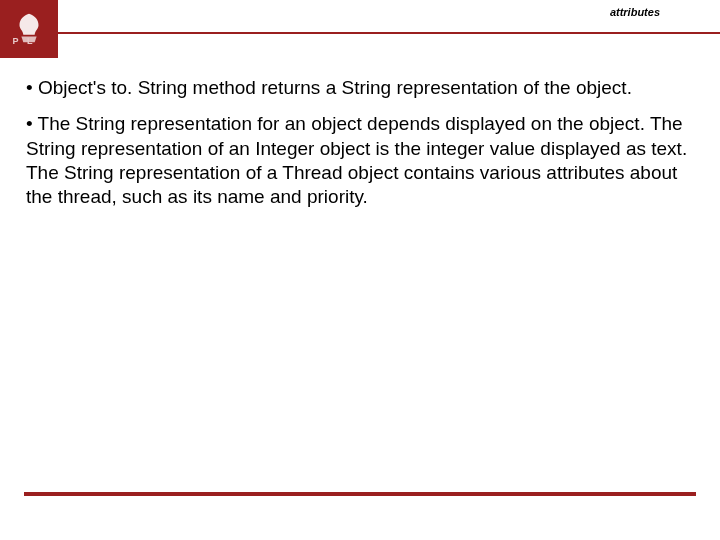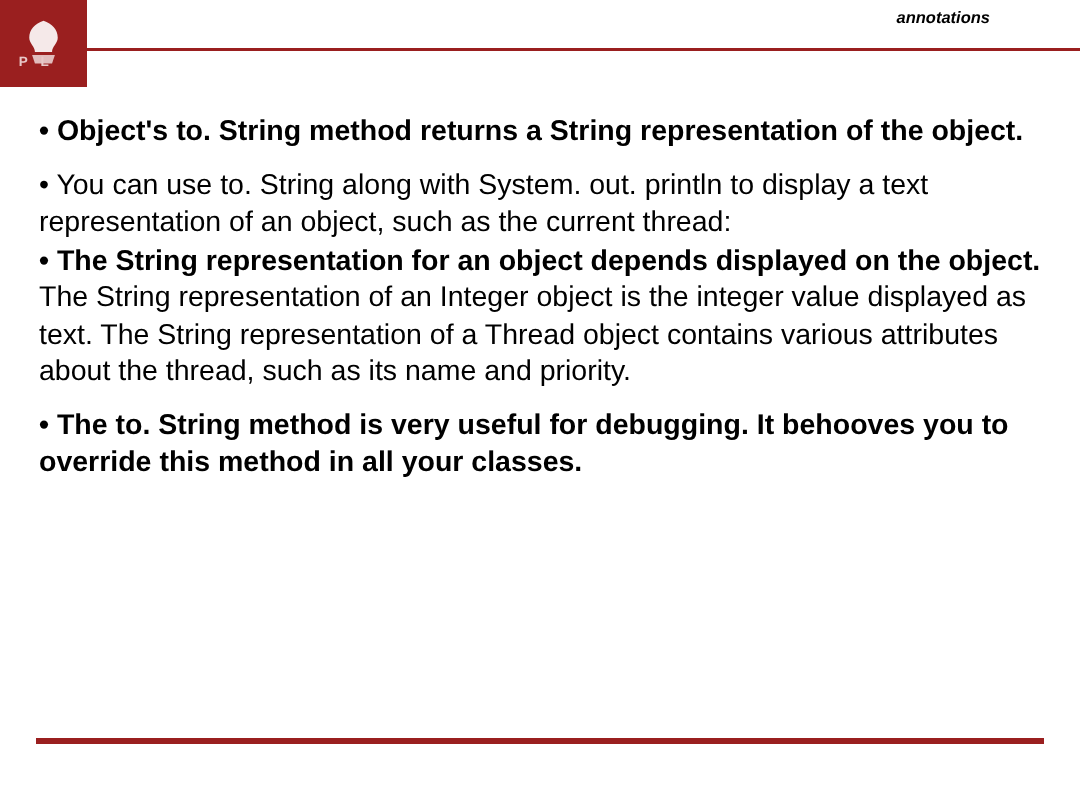--- a/index.html
+++ b/index.html
@@ -34,21 +34,21 @@
     display: flex; align-items: center;
     padding-left: 10px;
   }
   .slide-title { font-size: 16px; font-weight: bold; color: #000; }
 
   .body {
     padding: 10px 18px 0 26px;
     font-size: 19px; line-height: 1.28; color: #000;
   }
   .bullet { margin-bottom: 12px; }
-  .bullet .lead { font-weight: bold; }
+  .bullet .lead { font-weight: normal; }
   .code-line { font-style: italic; padding-left: 24px; margin: 2px 0 4px 0; }
   .bullet .rest { font-weight: normal; }
 
   .footer-rule {
     position: absolute; left: 24px; right: 24px; bottom: 44px;
     border-top: 4px solid #9a1f1f;
   }
 </style>
 </head>
 <body>
@@ -58,43 +58,37 @@
   <div class="header">
     <div class="logo-band">
       <svg viewBox="0 0 40 40">
         <path d="M20 4 C14 6 10 10 10 16 C10 20 14 22 14 26 L26 26 C26 22 30 20 30 16 C30 10 26 6 20 4 Z" fill="#fff" opacity="0.9"></path>
         <path d="M12 28 L28 28 L26 34 L14 34 Z" fill="#fff" opacity="0.7"></path>
       </svg>
     </div>
     <div class="logo-letters">P  L</div>
 
     <div class="breadcrumb">
-      <span class="breadcrumb-line2">annotations</span>
+      <span class="breadcrumb-line2">attributes</span>
     </div>
 
     <div class="thin-rule"></div>
 
   </div>
 
   <div class="body">
 
     <div class="bullet">
       <span class="lead">• Object's to. String method returns a String representation of the object.</span>
     </div>
 
-    <div class="bullet" style="margin-bottom:2px">
-      <span class="rest">• You can use to. String along with System. out. println to display a text representation of an object, such as the current thread:</span>
-    </div>
 
 
     <div class="bullet">
       <span class="lead">• The String representation for an object depends displayed on the object. </span><span class="rest">The String representation of an Integer object is the integer value displayed as text. The String representation of a Thread object contains various attributes about the thread, such as its name and priority.</span>
     </div>
 
-    <div class="bullet">
-      <span class="lead">• The to. String method is very useful for debugging. It behooves you to override this method in all your classes.</span>
-    </div>
 
   </div>
 
   <div class="footer-rule"></div>
 
 </div>
 
 </body></html>

